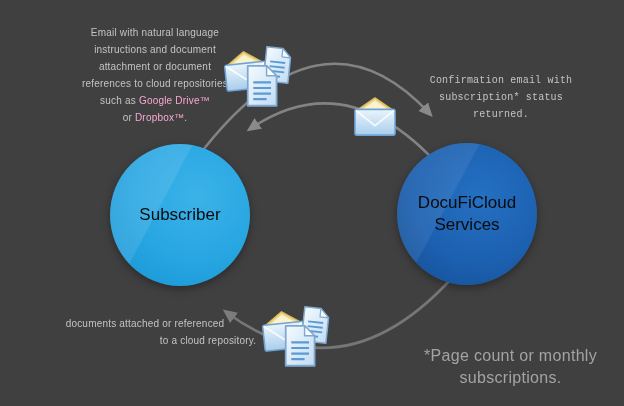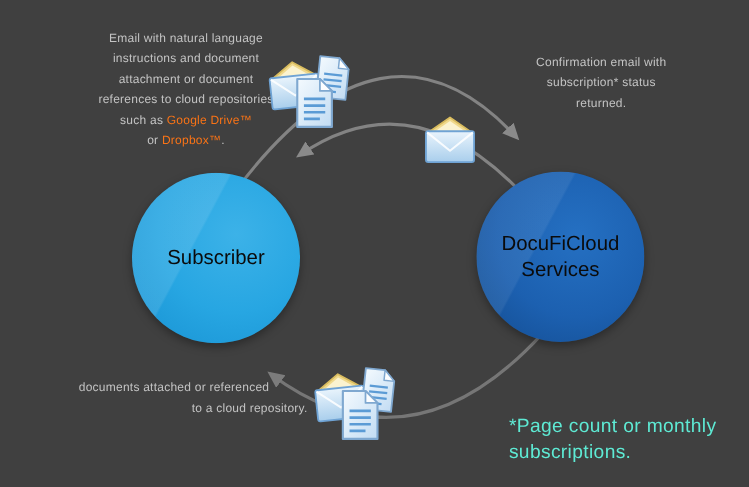--- a/index.html
+++ b/index.html
@@ -55,33 +55,33 @@
     position: absolute;
     z-index: 4;
     color: #C3C3C3;
     font-size: 10px;
     line-height: 17px;
     text-align: center;
     letter-spacing: 0.2px;
   }
   .callout .line { white-space: nowrap; }
   .callout-request  { left: 12px;  top: 24px;  width: 286px; }
-  .callout-confirm  { left: 392px; top: 44px;  width: 218px; }
+  .callout-confirm  { left: 392px; top: 72px;  width: 218px; font-family: Liberation Mono, monospace; }
   .callout-processed{ left: 25px;  top: 315px; width: 240px; }
   .callout-processed .line-indent { transform: translateX(63px); }
-  .link-blue { color: #f97316; }
+  .link-blue { color: #f9a8d4; }
 
   .footnote {
     position: absolute;
     right: 27px; top: 345px;
     z-index: 4;
-    color: #5eead4;
+    color: #a3a3a3;
     font-size: 16px;
     line-height: 22px;
-    text-align: left;
+    text-align: center;
     letter-spacing: 0.3px;
   }
 
   .defs-holder { position: absolute; width: 0; height: 0; }
 </style>
 </head>
 <body>
 
 <div class="canvas">
 

